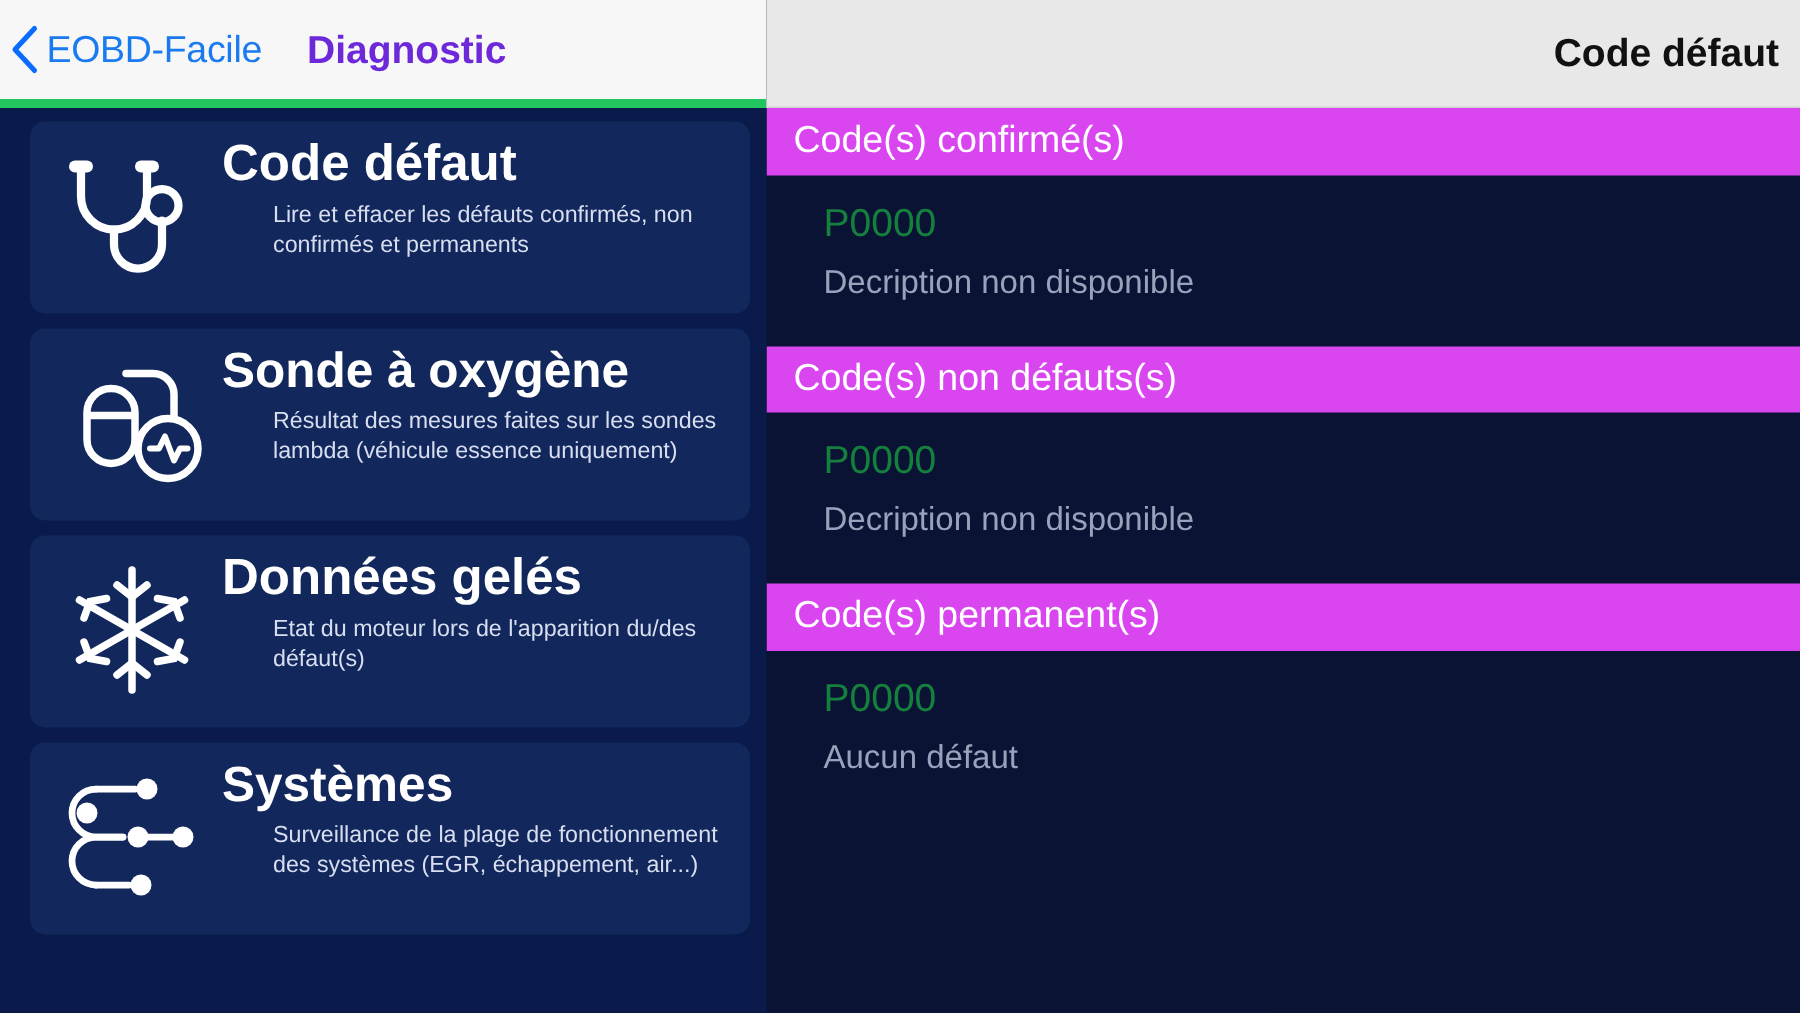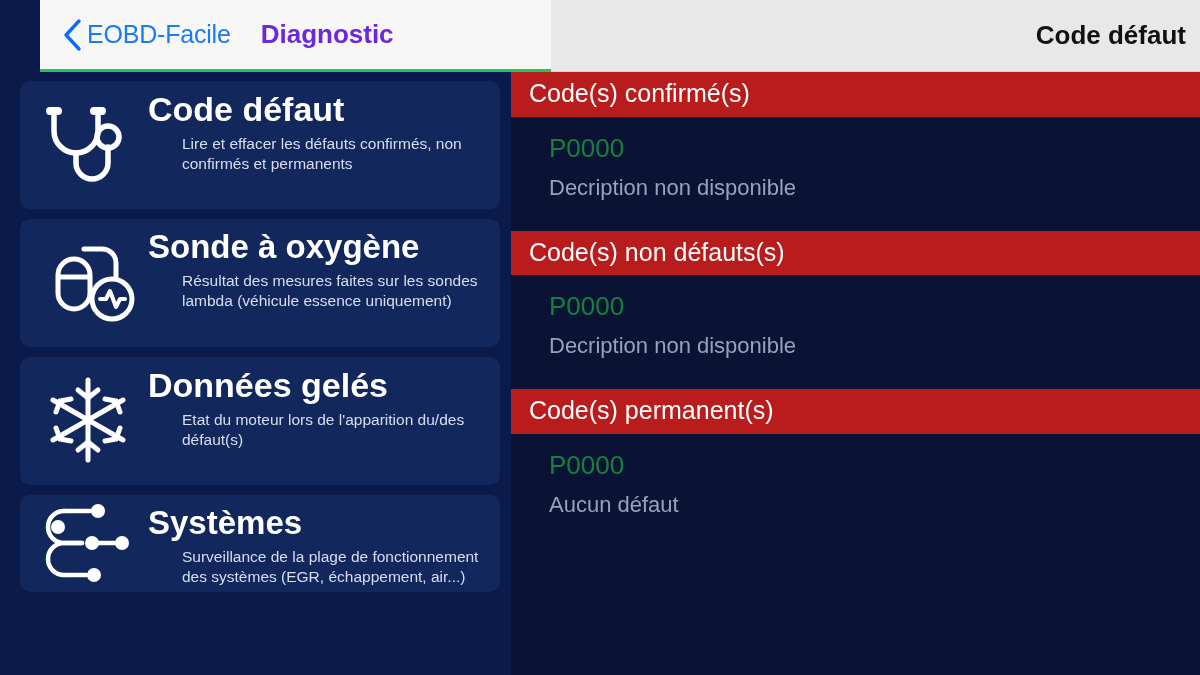--- a/index.html
+++ b/index.html
@@ -22,23 +22,22 @@
     display: flex;
     height: 72px;
     flex: 0 0 72px;
     width: 100%;
   }
   .topbar-left {
     width: 511px;
     background: #f7f7f7;
     display: flex;
     align-items: center;
-    padding-left: 20px;
-    border-bottom: 3px solid #22c55e;
-    margin-left: 40px;
+    padding-left: 4px;
+    border-bottom: 6px solid #22c55e;
   }
   .back-chevron {
     width: 26px; height: 34px;
     display: flex; align-items: center; justify-content: center;
     color: #0a6cff;
     flex: 0 0 auto;
   }
   .back-chevron svg { display:block; }
   .back-label {
     color: #1a7bf0;
@@ -119,38 +118,38 @@
   .card-sub {
     color: #d8def0;
     font-size: 15.5px;
     line-height: 1.33;
     margin-left: 34px;
   }
 
   .card-1 { height: 128px; }
   .card-2 { height: 128px; }
   .card-3 { height: 128px; }
-  .card-4 { height: 97px; }
+  .card-4 { height: 128px; }
 
   .card-1 .card-title { font-size: 34px; }
   .card-2 .card-title { font-size: 34px; }
   .card-3 .card-title { font-size: 33px; }
   .card-4 .card-title { font-size: 33px; }
 
   
   .codes {
     flex: 1;
     background: #0a1333;
     display: flex;
     flex-direction: column;
     overflow: hidden;
   }
   .code-group { display: block; }
   .group-header {
-    background: #b91c1c;
+    background: #d946ef;
     color: #ffffff;
     font-size: 25px;
     padding: 8px 0 9px 18px;
     line-height: 1.1;
   }
   .group-body {
     padding: 16px 0 0 38px;
   }
   .code-id {
     color: #15803d;

